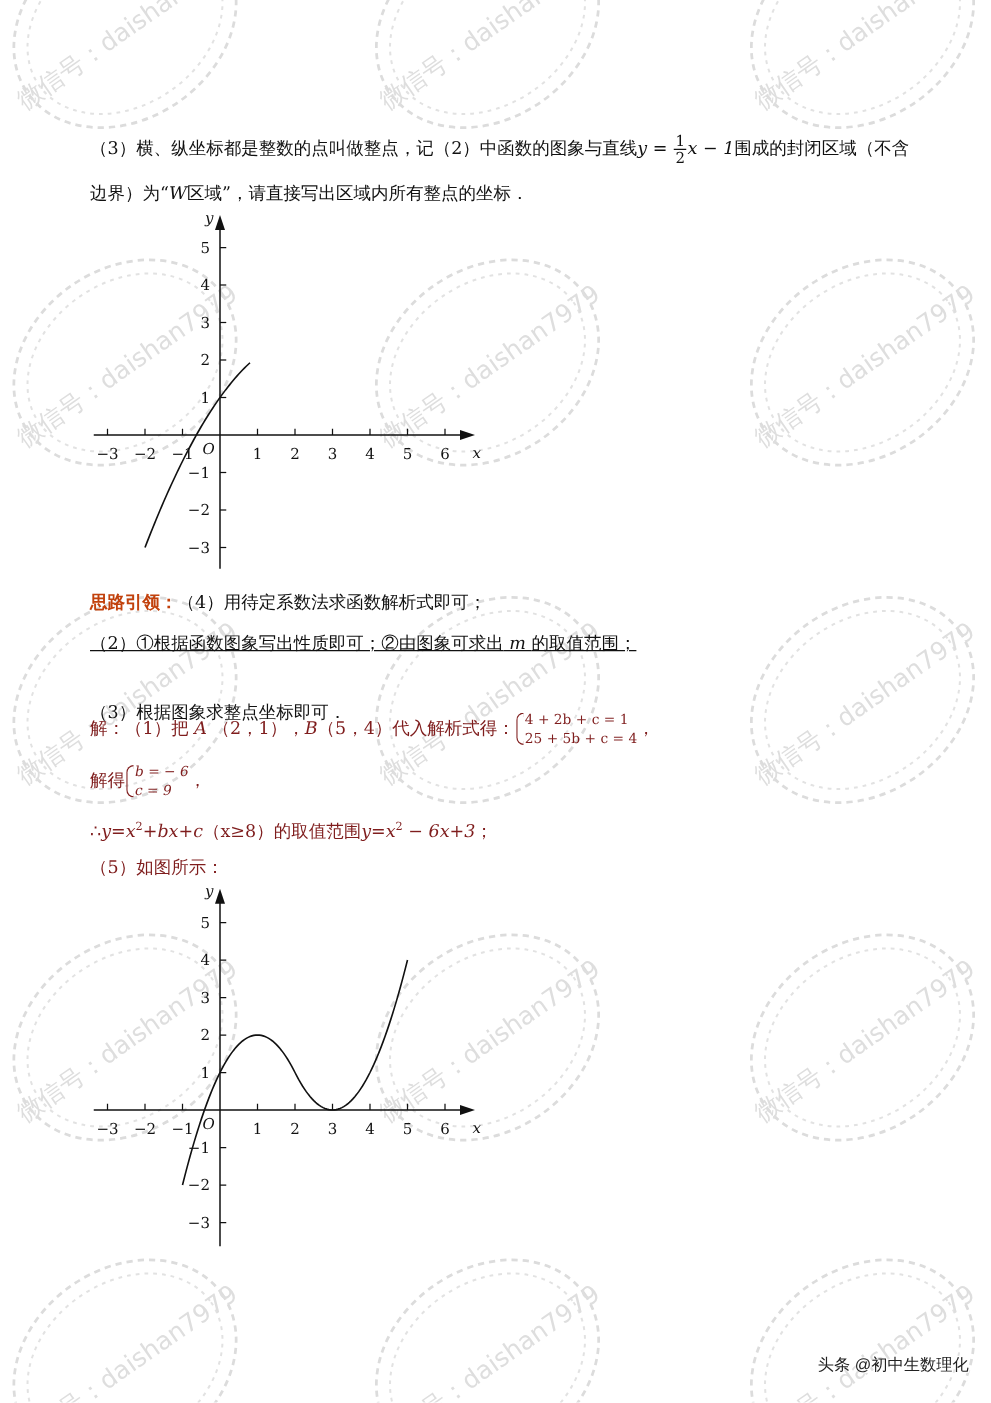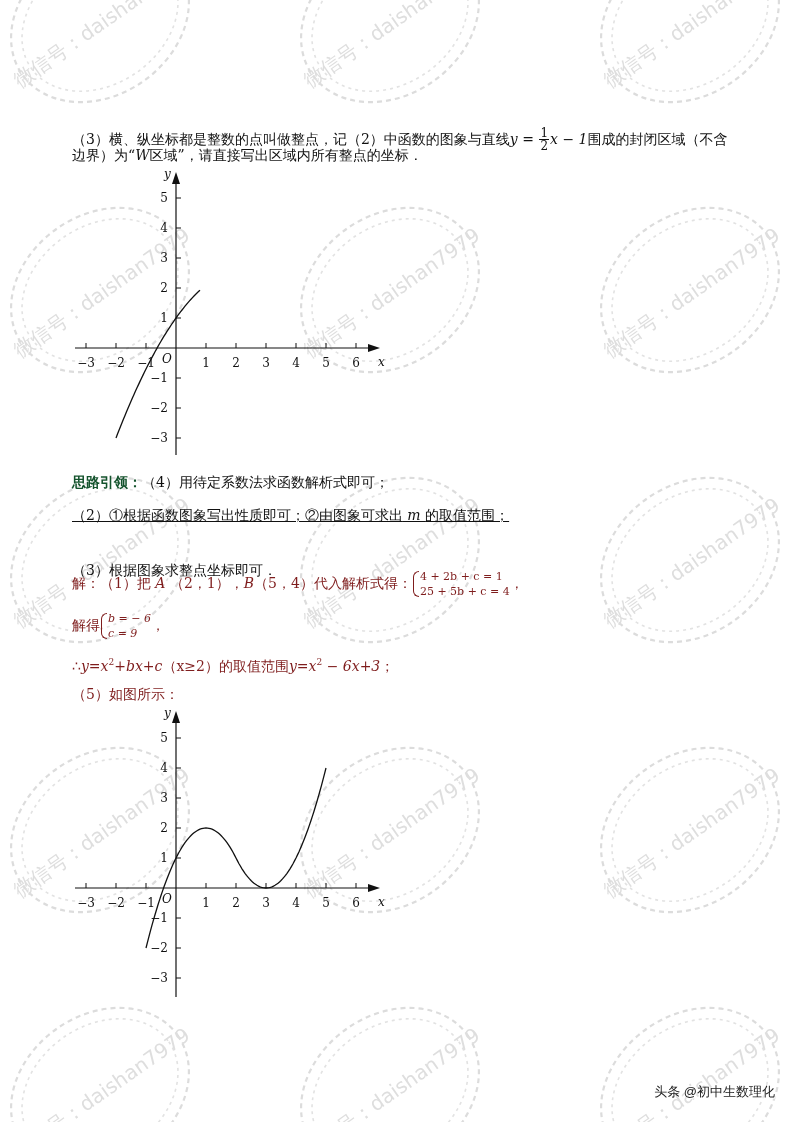--- a/index.html
+++ b/index.html
@@ -1,21 +1,21 @@
 <!DOCTYPE html>
 <html><head>
 <meta charset="utf-8">
 <style>
   html, body { margin:0; padding:0; }
   body { width:793px; height:1122px; background:#ffffff; position:relative; overflow:hidden;
          font-family: "DejaVu Serif", "Liberation Serif", serif; color:#111; }
   .wm { position:absolute; pointer-events:none; }
   .line { position:absolute; left:72px; font-size:14px; white-space:nowrap; line-height:20px; }
   .red { color:#7f1d1d; }
-  .redb { color:#14532d; font-weight:bold; font-family:"DejaVu Sans", sans-serif; }
+  .redb { color:#c2410c; font-weight:bold; font-family:"DejaVu Sans", sans-serif; }
   .it { font-style:italic; }
   .frac { display:inline-block; vertical-align:middle; text-align:center; font-size:12px; line-height:12px; margin:0 1px; }
   .frac span { display:block; }
   .frac .num { border-bottom:1px solid #111; padding:0 1px; }
   .brace { display:inline-block; vertical-align:middle; font-size:11px; line-height:15px; border-left:0; position:relative; padding-left:8px; }
   .brace::before { content:""; position:absolute; left:1px; top:2px; bottom:2px; width:5px; border:1px solid currentColor; border-right:none; border-radius:6px 0 0 6px; }
   .graph { position:absolute; }
   .footer { position:absolute; right:18px; top:1083px; font-family:Liberation Sans, sans-serif; font-size:13px; color:#222; text-shadow:0 0 2px #fff, 1px 1px 0 #fff; }
   sup { font-size:9px; }
 </style>
@@ -56,21 +56,21 @@
       <text x="690" y="840" text-anchor="middle" font-size="20" font-family="DejaVu Sans, sans-serif" fill="#dedede" transform="rotate(-35 690 830)">微信号：daishan7979</text>
       <use href="#wmunit" x="100" y="1090"></use>
       <text x="100" y="1100" text-anchor="middle" font-size="20" font-family="DejaVu Sans, sans-serif" fill="#dedede" transform="rotate(-35 100 1090)">微信号：daishan7979</text>
       <use href="#wmunit" x="390" y="1090"></use>
       <text x="390" y="1100" text-anchor="middle" font-size="20" font-family="DejaVu Sans, sans-serif" fill="#dedede" transform="rotate(-35 390 1090)">微信号：daishan7979</text>
       <use href="#wmunit" x="690" y="1090"></use>
       <text x="690" y="1100" text-anchor="middle" font-size="20" font-family="DejaVu Sans, sans-serif" fill="#dedede" transform="rotate(-35 690 1090)">微信号：daishan7979</text>
     </g>
 </svg>
 
-<div class="line" style="top:107px;margin-top:20px;">
+<div class="line" style="top:107px;">
   <span>（3）横、纵坐标都是整数的点叫做整点，记（2）中函数的图象与直线</span><span class="it">y</span><span> = </span><span class="frac"><span class="num">1</span><span>2</span></span><span class="it">x − 1</span><span>围成的封闭区域（不含</span>
 </div>
 <div class="line" style="top:145px;">
   <span>边界）为“</span><span class="it">W</span><span>区域”，请直接写出区域内所有整点的坐标．</span>
 </div>
 
 <svg class="graph" id="g1" width="330" height="290" style="left:60px;top:170px;">
     <line x1="15" y1="178" x2="312" y2="178" stroke="#111" stroke-width="1.2"></line>
     <polygon points="320,178 308,174 308,182" fill="#111"></polygon>
     <line x1="116" y1="285" x2="116" y2="8" stroke="#111" stroke-width="1.2"></line>
@@ -125,21 +125,21 @@
   <span>（3）根据图象求整点坐标即可．</span>
 </div>
 
 <div class="line red" style="top:568px;line-height:30px;">
   <span>解：（1）把</span><span class="it"> A </span><span>（2，1），</span><span class="it">B</span><span>（5，4）代入解析式得：</span><span class="brace"><span style="display:block">4 + 2b + c = 1</span><span style="display:block">25 + 5b + c = 4</span></span><span>，</span>
 </div>
 <div class="line red" style="top:610px;line-height:30px;">
   <span>解得</span><span class="brace it"><span style="display:block">b = − 6</span><span style="display:block">c = 9</span></span><span>，</span>
 </div>
 <div class="line red" style="top:652px;">
-  <span>∴</span><span class="it">y=x</span><sup>2</sup><span class="it">+bx+c</span><span>（x≥2）</span><span>的取值范围</span><span class="it">y=x</span><sup>2</sup><span class="it"> − 6x+3</span><span>；</span>
+  <span>∴</span><span class="it">y=x</span><sup>2</sup><span class="it">+bx+c</span><span>（x≥8）</span><span>的取值范围</span><span class="it">y=x</span><sup>2</sup><span class="it"> − 6x+3</span><span>；</span>
 </div>
 <div class="line red" style="top:684px;">
   <span>（5）如图所示：</span>
 </div>
 
 <svg class="graph" id="g2" width="330" height="300" style="left:60px;top:705px;">
     <line x1="15" y1="183" x2="312" y2="183" stroke="#111" stroke-width="1.2"></line>
     <polygon points="320,183 308,179 308,187" fill="#111"></polygon>
     <line x1="116" y1="292" x2="116" y2="12" stroke="#111" stroke-width="1.2"></line>
     <polygon points="116,6 112,18 120,18" fill="#111"></polygon>

